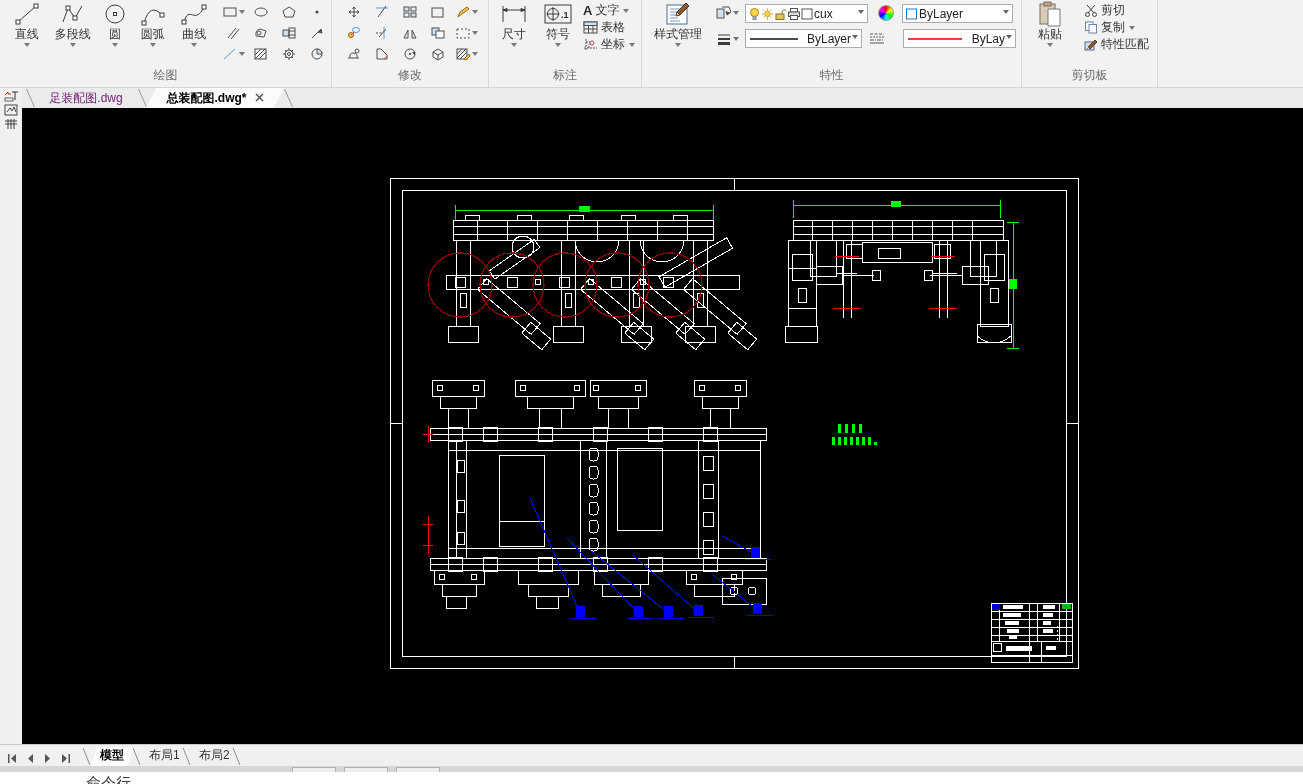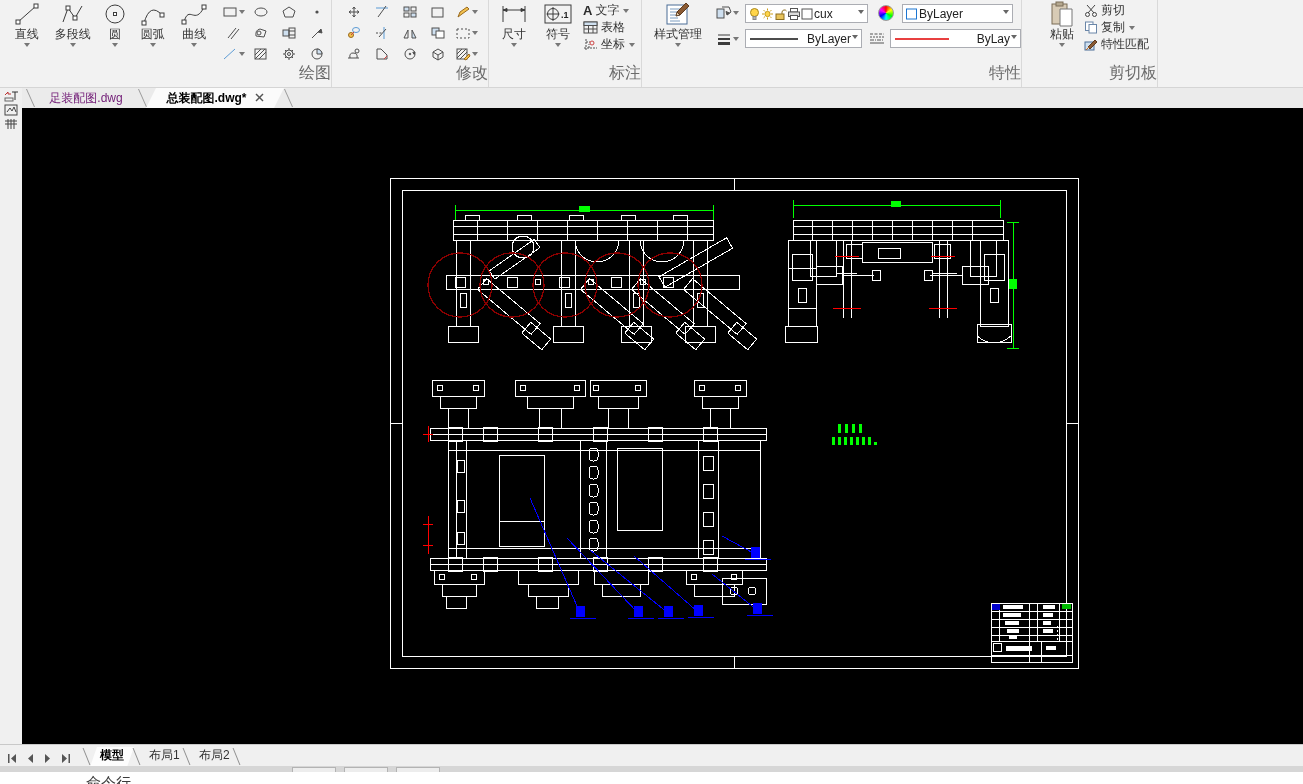--- a/index.html
+++ b/index.html
@@ -4,22 +4,22 @@
 <style>
   * { margin:0; padding:0; box-sizing:border-box; }
   html,body { width:1303px; height:784px; overflow:hidden; background:#000;
     font-family:"Liberation Sans", sans-serif; }
   .app { position:relative; width:1303px; height:784px; background:#000; }
 
   
   .ribbon { position:absolute; top:0; left:0; width:1303px; height:88px;
     background:#f2f2f2; border-bottom:1px solid #d5d5d5; display:flex; }
   .panel { position:relative; height:100%; border-right:1px solid #d9d9d9; flex:none; }
-  .panel-label { position:absolute; bottom:3px; left:0; right:0; text-align:right;
-    font-size:16px; color:#6b6b6b; }
+  .panel-label { position:absolute; bottom:3px; left:0; right:0; text-align:center;
+    font-size:12px; color:#6b6b6b; }
   .panel-body { position:absolute; top:0; left:0; right:0; bottom:20px; }
   .bigbtn { display:flex; flex-direction:column; align-items:center; width:46px;
     padding-top:1px; cursor:default; }
   .bigbtn .blabel { font-size:12px; color:#333; white-space:nowrap; line-height:14px; }
   .caret { width:0; height:0; border:3px solid transparent; border-top:4px solid #777;
     margin-top:2px; }
   .caret-r { width:0; height:0; border:3px solid transparent; border-top:4px solid #777;
     margin-left:1px; align-self:center; margin-top:3px;}
   .icbox { height:26px; display:flex; align-items:center; justify-content:center; }
   .minigrid { display:grid; margin-top:1px; }
@@ -455,36 +455,36 @@
         </div>
         <div class="mi" style="position:absolute; left:226px; top:31px;">
           <svg width="18" height="14" viewBox="0 0 18 14" stroke="#555">
               <path d="M2 3 H16" stroke-dasharray="3 1.5"></path>
               <path d="M2 6 H16" stroke-dasharray="2 1"></path>
               <path d="M2 9 H16" stroke-dasharray="4 1 1 1"></path>
               <path d="M2 12 H16"></path>
             </svg>
         </div>
 
-        <div class="combo" style="left:248px; top:29px; width:131px;">
+        <div class="combo" style="left:261px; top:29px; width:113px;">
           <span class="mi" style="width:58px;">
             <svg width="58" height="10" viewBox="0 0 58 10">
                 <line x1="2" y1="5" x2="56" y2="5" stroke="#e00000" stroke-width="1.4"></line>
               </svg>
             </span>
           <span class="cval" style="text-align:right">ByLay</span>
           <span class="caret"></span>
         </div>
       </div>
       <div class="panel-label">特性</div>
     </section>
 
     <section class="panel" style="width:136px">
       <div class="panel-body">
-        <div class="bigbtn" style="position:absolute; left:16px; top:0; width:48px;">
+        <div class="bigbtn" style="position:absolute; left:4px; top:0; width:48px;">
           <span class="icbox">
             <svg width="26" height="26" viewBox="0 0 26 26">
               <rect x="3" y="3" width="15" height="20" fill="#d8cbb5" stroke="#7a6d57"></rect>
               <rect x="7" y="1" width="7" height="4" fill="#b5a88f" stroke="#7a6d57"></rect>
               <path d="M11 8 H23 V25 H11 Z" fill="#fff" stroke="#777"></path>
             </svg>
             </span>
           <span class="blabel">粘贴</span>
           <span class="caret"></span>
         </div>

